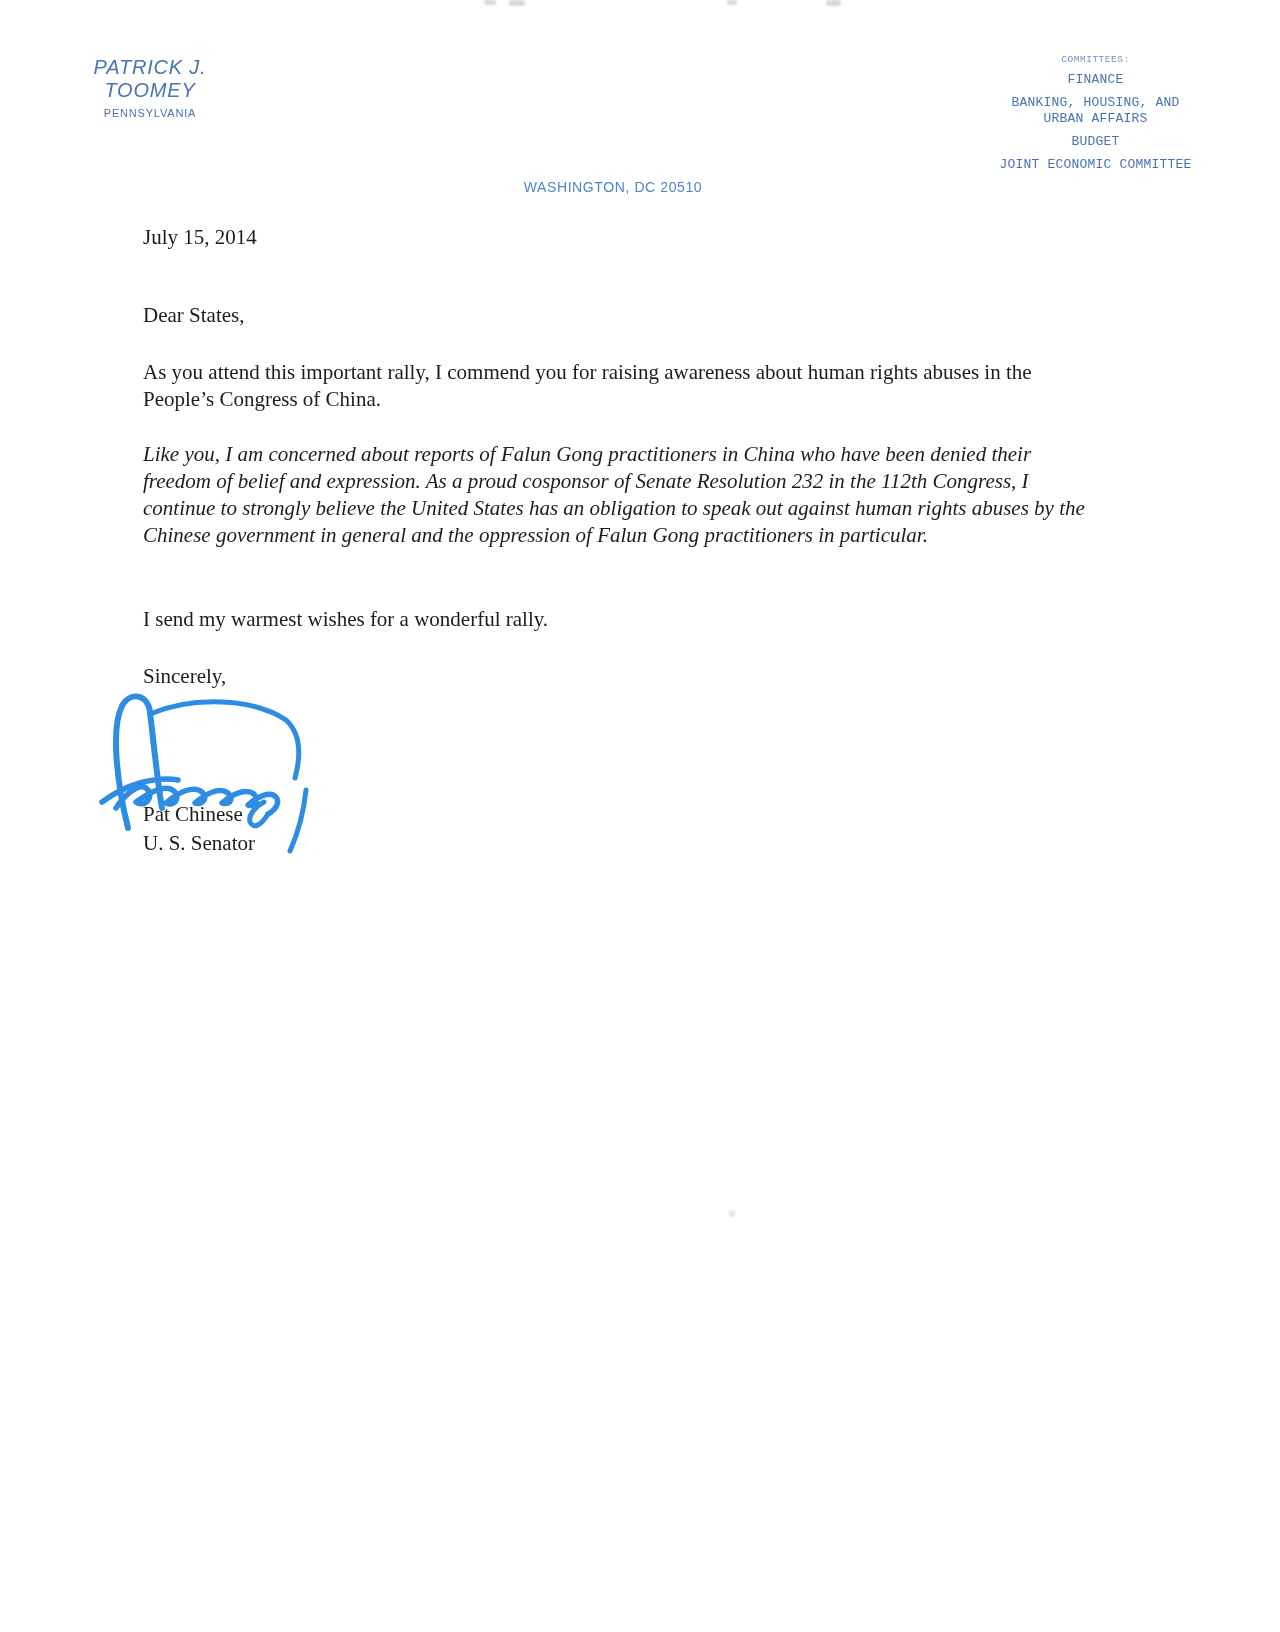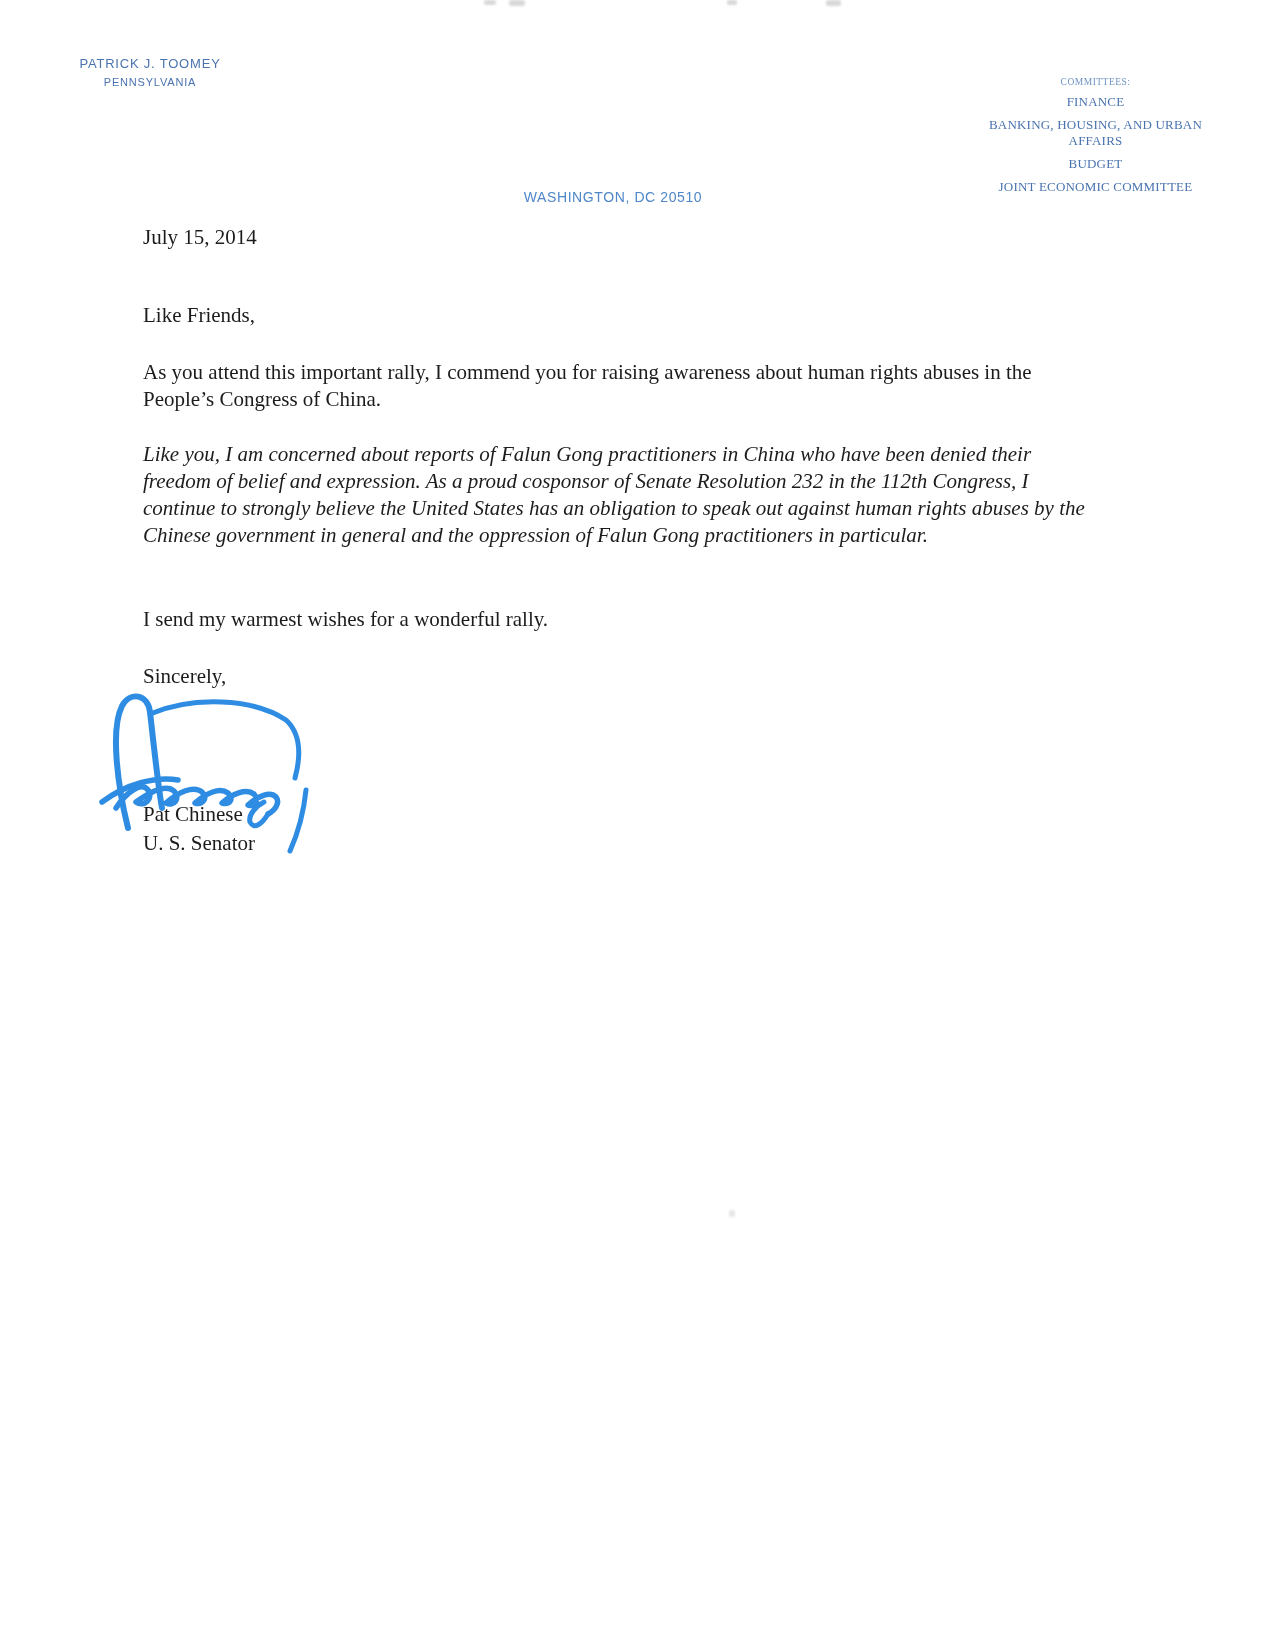--- a/index.html
+++ b/index.html
@@ -24,51 +24,49 @@
   }
 
   
   .sender {
     position: absolute;
     left: 50px; top: 56px; width: 200px;
     text-align: center;
     font-family: "Liberation Sans", "DejaVu Sans", sans-serif;
     color: #4a73b0;
   }
-  .sender-name { font-size: 13px; letter-spacing: 0.8px; font-weight: 400; }
+  .sender-name { font-size: 20px; letter-spacing: 0.8px; font-weight: 400; font-style: italic; }
   .sender-state { font-size: 11px; letter-spacing: 0.8px; margin-top: 5px; }
 
   .org-title {
     position: absolute;
     left: 0; top: 124px; width: 1232px;
     text-align: center;
     font-family: "DejaVu Serif", "Liberation Serif", serif;
     font-weight: 700;
     font-size: 41px;
     letter-spacing: 1px;
     color: #3f6dbe;
   }
   .org-address {
     position: absolute;
     left: 0; top: 179px; width: 1226px;
     text-align: center;
     font-family: "Liberation Sans", "DejaVu Sans", sans-serif;
     font-size: 14px;
     letter-spacing: 0.6px;
     color: #4e86c8;
-    margin-top: 10px;
   }
 
   .committees {
     position: absolute;
     left: 988px; top: 54px; width: 215px;
     text-align: center;
-    font-family: Liberation Serif, serif;
+    font-family: Liberation Mono, monospace;
     color: #4a73b0;
-    margin-top: 23px;
   }
   .committees-label { font-size: 9.5px; letter-spacing: 0.5px; color: #6d93c4; }
   .committees ul { list-style: none; margin-top: 7px; }
   .committees li { font-size: 13px; line-height: 16px; margin-bottom: 7px; letter-spacing: 0.2px; }
 
   
   .body-text { font-size: 21px; line-height: 27px; }
   .date       { position: absolute; left: 143px; top: 224px; }
   .salutation { position: absolute; left: 143px; top: 302px; }
   .para-1     { position: absolute; left: 143px; top: 359px; width: 940px; }
@@ -108,21 +106,21 @@
     <div class="committees-label">COMMITTEES:</div>
     <ul>
       <li>FINANCE</li>
       <li>BANKING, HOUSING, AND URBAN AFFAIRS</li>
       <li>BUDGET</li>
       <li>JOINT ECONOMIC COMMITTEE</li>
     </ul>
   </div>
 
   <div class="body-text date">July 15, 2014</div>
-  <div class="body-text salutation">Like Friends,</div>
+  <div class="body-text salutation">Dear States,</div>
   <p class="body-text para-1">As you attend this important rally, I commend you for raising awareness about human rights abuses in the People’s Congress of China.</p>
   <p class="body-text para-2">Like you, I am concerned about reports of Falun Gong practitioners in China who have been denied their freedom of belief and expression. As a proud cosponsor of Senate Resolution 232 in the 112th Congress, I continue to strongly believe the United States has an obligation to speak out against human rights abuses by the Chinese government in general and the oppression of Falun Gong practitioners in particular.</p>
   <p class="body-text para-3">I send my warmest wishes for a wonderful rally.</p>
   <div class="body-text closing">Sincerely,</div>
 
   <svg class="signature-svg" viewBox="0 0 220 175" fill="none" stroke="#2e8ce2" stroke-linecap="round" stroke-linejoin="round">
 
     <path d="M 30,140 C 20,100 12,42 24,18 C 32,3 50,6 52,24 C 55,50 60,98 64,120" stroke-width="6"></path>
 
     <path d="M 52,26 C 95,8 155,10 188,32 C 201,44 204,64 197,90" stroke-width="5"></path>

